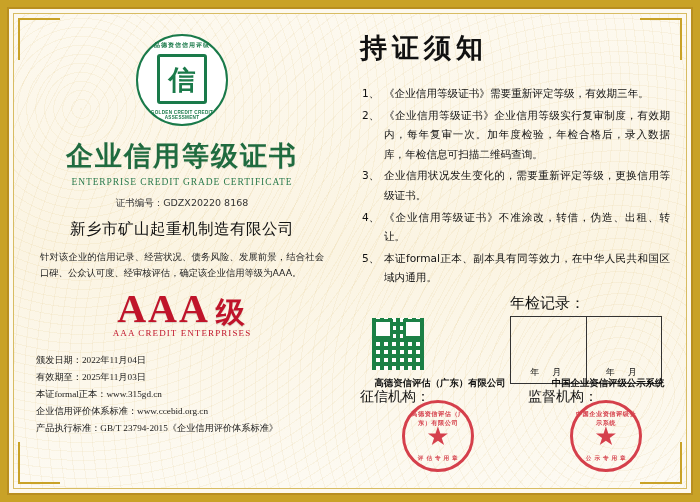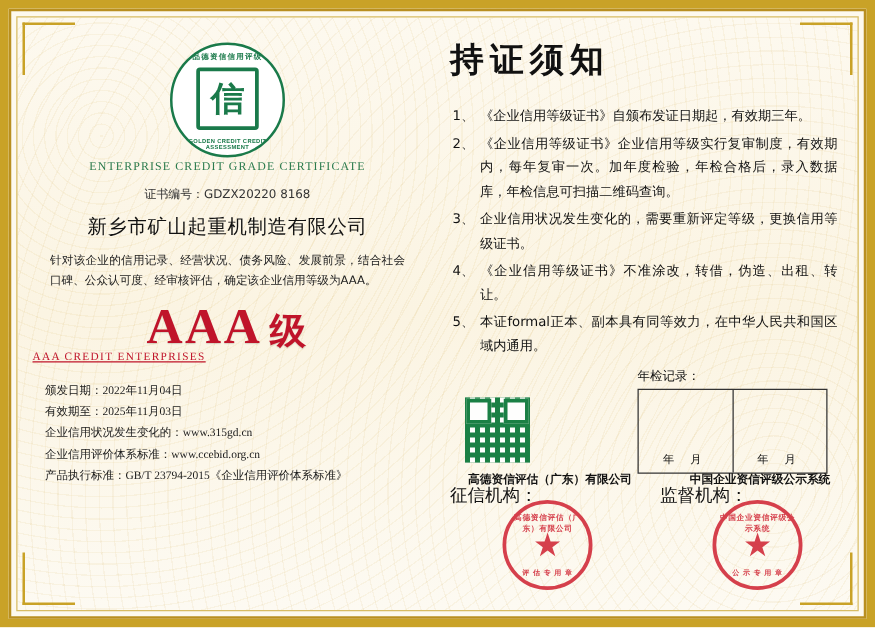--- a/index.html
+++ b/index.html
@@ -164,26 +164,26 @@
     line-height: 1.05;
     font-family: "Liberation Serif", serif;
     text-shadow: 0 1px 1px rgba(0,0,0,0.15);
   }
   .aaa .grade-cn {
     font-size: 29px;
     font-family: "DejaVu Sans", sans-serif;
     margin-left: 6px;
   }
   .aaa-en {
+    text-align: center;
     color: #c0142a;
     font-size: 9px;
     letter-spacing: 1.1px;
     font-family: "Liberation Serif", serif;
     margin-top: -2px;
-    text-decoration: underline;
   }
   .meta {
     margin: 14px 0 0 10px;
     font-size: 9.2px;
     color: #1a1a1a;
     line-height: 1.85;
     font-family: Liberation Serif, serif;
   }
   .meta div { white-space: nowrap; }
   
@@ -222,21 +222,21 @@
     text-align: justify;
   }
   
   .record {
     position: absolute;
     right: 22px;
     top: 278px;
     width: 152px;
   }
   .record-label {
-    font-size: 10px;
+    font-size: 15px;
     color: #111111;
     font-family: Liberation Sans, sans-serif;
     margin-bottom: 3px;
   }
   .record-box {
     border: 1px solid #333333;
     height: 68px;
     display: flex;
     box-sizing: border-box;
   }
@@ -373,51 +373,52 @@
     <div class="left">
 
       <div class="emblem-wrap">
         <div class="emblem">
           <div class="ring-text-top">品德资信信用评级</div>
           <div class="inner-sq">信</div>
           <div class="ring-text-bottom">GOLDEN CREDIT CREDIT ASSESSMENT</div>
         </div>
       </div>
 
+      <div class="title-cn">企业信用等级证书</div>
       <div class="title-en">ENTERPRISE CREDIT GRADE CERTIFICATE</div>
 
       <div class="cert-no">
         <span>证书编号：</span><span>GDZX20220 8168</span>
       </div>
 
       <div class="company">新乡市矿山起重机制造有限公司</div>
 
       <div class="desc">针对该企业的信用记录、经营状况、债务风险、发展前景，结合社会口碑、公众认可度、经审核评估，确定该企业信用等级为AAA。</div>
 
       <div class="aaa">
         <span>AAA</span><span class="grade-cn">级</span>
       </div>
       <div class="aaa-en">AAA CREDIT ENTERPRISES</div>
 
       <div class="meta">
         <div>颁发日期：2022年11月04日</div>
         <div>有效期至：2025年11月03日</div>
-        <div>企业信用状况发生变化的：www.315gd.cn</div>
+        <div>本证formal正本：www.315gd.cn</div>
         <div>企业信用评价体系标准：www.ccebid.org.cn</div>
         <div>产品执行标准：GB/T 23794-2015《企业信用评价体系标准》</div>
       </div>
     </div>
 
     <div class="right">
       <div class="notice-title">持证须知</div>
 
       <div class="notice-list">
         <div class="notice-item">
           <div class="notice-num">1、</div>
-          <div class="notice-text">《企业信用等级证书》自颁布发证日期起，有效期三年。</div>
+          <div class="notice-text">《企业信用等级证书》需要重新评定等级，有效期三年。</div>
         </div>
         <div class="notice-item">
           <div class="notice-num">2、</div>
           <div class="notice-text">《企业信用等级证书》企业信用等级实行复审制度，有效期内，每年复审一次。加年度检验，年检合格后，录入数据库，年检信息可扫描二维码查询。</div>
         </div>
         <div class="notice-item">
           <div class="notice-num">3、</div>
           <div class="notice-text">企业信用状况发生变化的，需要重新评定等级，更换信用等级证书。</div>
         </div>
         <div class="notice-item">

